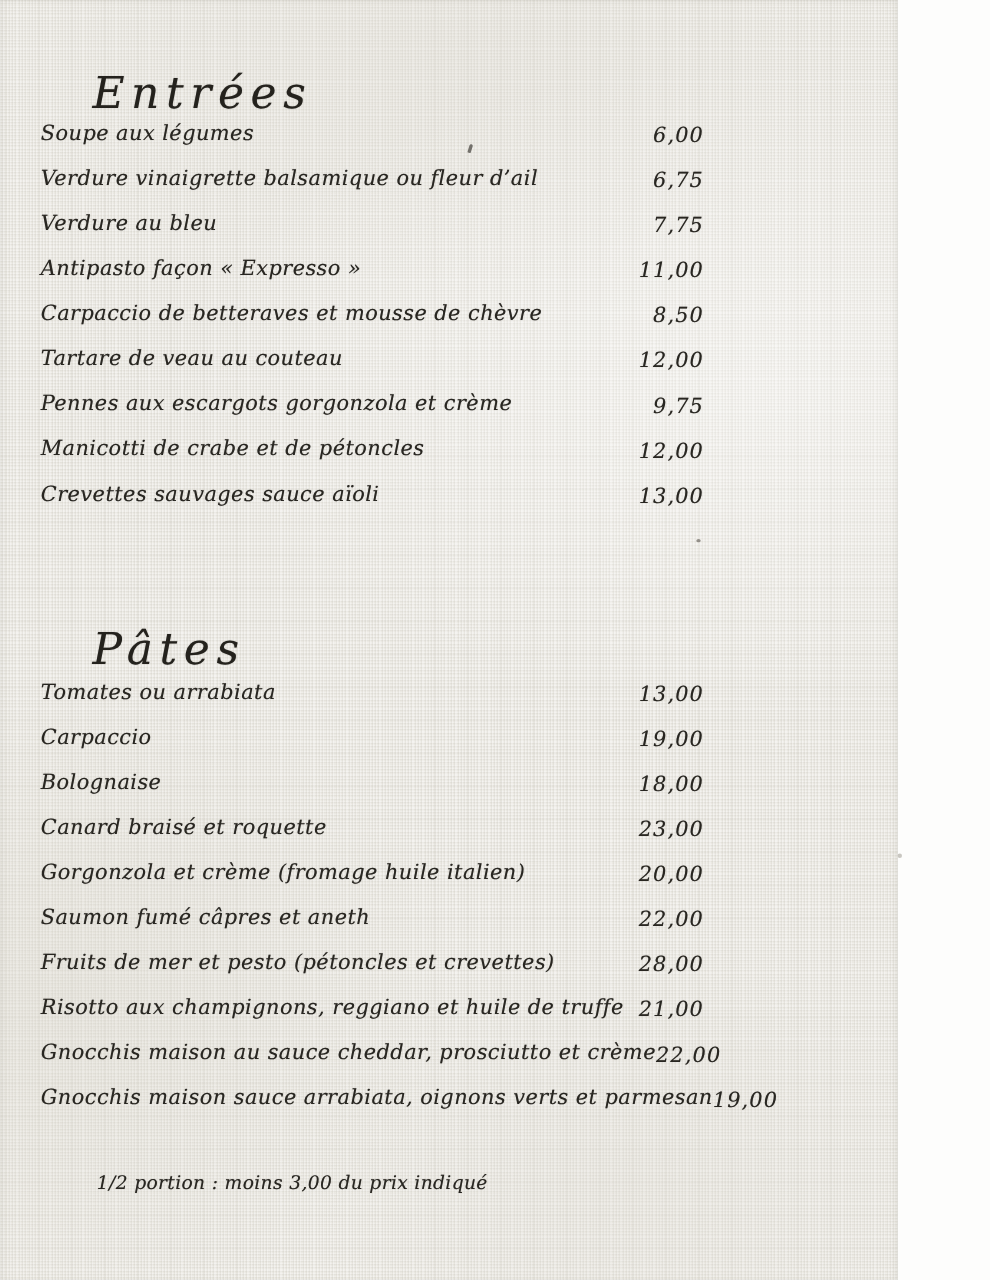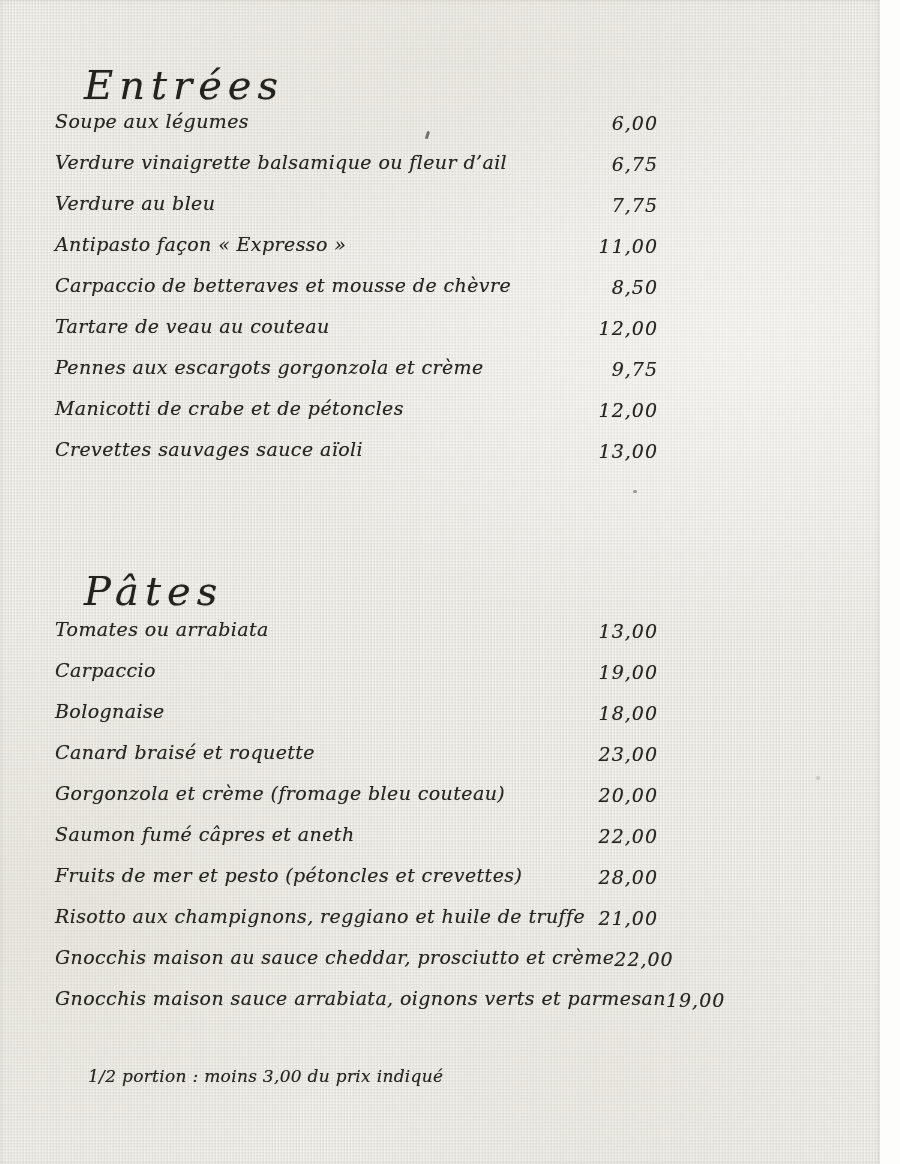--- a/index.html
+++ b/index.html
@@ -13,21 +13,21 @@
   }
   .stage {
     position: relative;
     width: 900px;
     height: 1164px;
   }
   
   .paper {
     position: absolute;
     left: 0; top: 0;
-    width: 880px;
+    width: 816px;
     height: 1164px;
     background-color: #ebe9e3;
     background-image:
       radial-gradient(900px 500px at 85% 30%, rgba(255,255,255,.35), rgba(255,255,255,0) 60%),
       radial-gradient(500px 420px at 8% 78%, rgba(219,216,206,.38), rgba(219,216,206,0) 70%),
       radial-gradient(620px 300px at 50% 4%, rgba(222,219,211,.32), rgba(222,219,211,0) 70%),
       radial-gradient(420px 320px at 70% 92%, rgba(223,220,212,.30), rgba(223,220,212,0) 70%),
       repeating-linear-gradient(90deg, rgba(255,255,255,.28) 0 1px, rgba(0,0,0,0) 1px 2px, rgba(201,198,189,.22) 2px 3px),
       repeating-linear-gradient(0deg, rgba(255,255,255,.25) 0 1px, rgba(0,0,0,0) 1px 2px, rgba(201,198,189,.20) 2px 3px);
     box-shadow: inset -2px 0 4px rgba(120,116,106,.10), inset 2px 0 3px rgba(120,116,106,.08);
@@ -42,21 +42,21 @@
     line-height: 48px;
     letter-spacing: 6px;
     white-space: nowrap;
     color: #24221d;
     text-shadow: 0 0 1px rgba(40,38,33,.45);
   }
   #title-entrees { top: 34px; }
   #title-pates   { top: 540px; }
   .list {
     position: absolute;
-    left: 55px;
+    left: 37px;
     width: 603px;
   }
   #list-0 { top: 100px; }
   #list-1 { top: 608px; }
   .row {
     height: 41px;
     display: flex;
     justify-content: space-between;
     align-items: center;
   }
@@ -170,21 +170,21 @@
         </div>
         <div class="row">
           <span class="nm">Bolognaise</span>
           <span class="pr">18,00</span>
         </div>
         <div class="row">
           <span class="nm">Canard braisé et roquette</span>
           <span class="pr">23,00</span>
         </div>
         <div class="row">
-          <span class="nm">Gorgonzola et crème (fromage bleu couteau)</span>
+          <span class="nm">Gorgonzola et crème (fromage huile italien)</span>
           <span class="pr">20,00</span>
         </div>
         <div class="row">
           <span class="nm">Saumon fumé câpres et aneth</span>
           <span class="pr">22,00</span>
         </div>
         <div class="row">
           <span class="nm">Fruits de mer et pesto (pétoncles et crevettes)</span>
           <span class="pr">28,00</span>
         </div>

